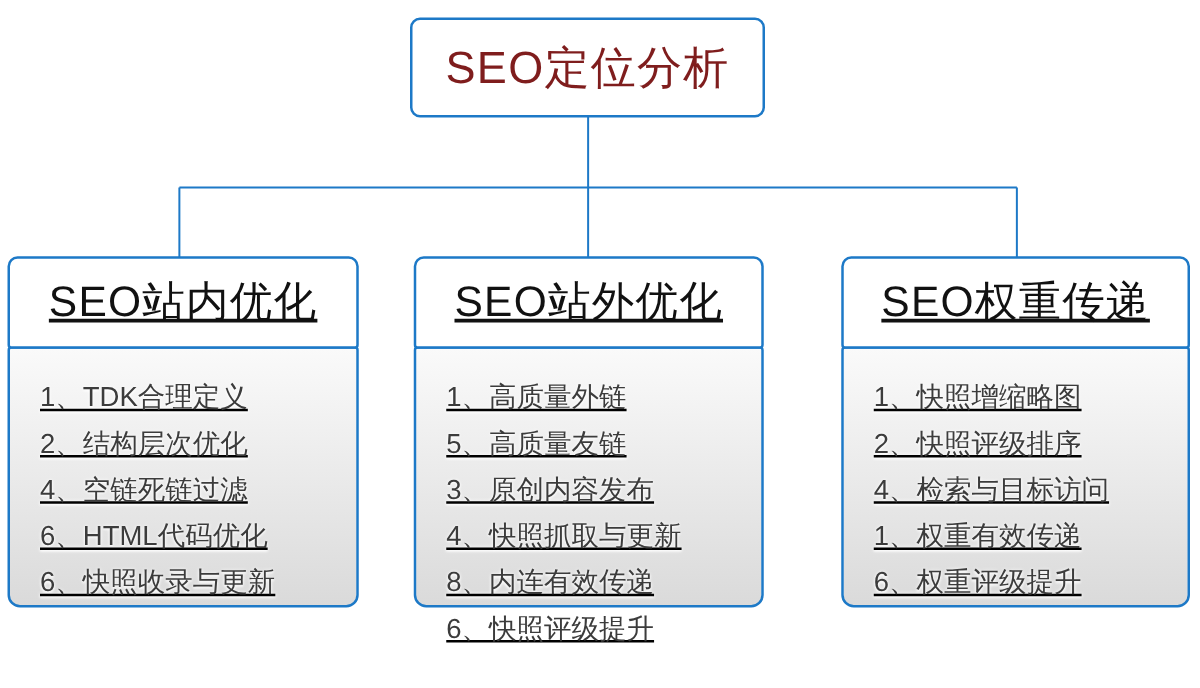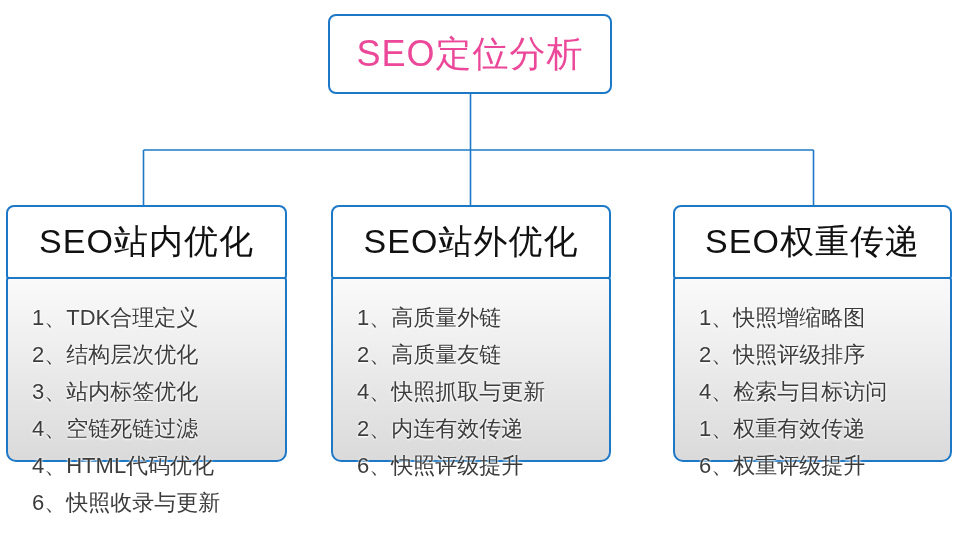--- a/index.html
+++ b/index.html
@@ -28,21 +28,21 @@
     box-sizing: border-box;
     background: #ffffff;
     border: 2px solid #1d79c7;
     border-radius: 8px;
     display: flex;
     align-items: center;
     justify-content: center;
   }
   .root-box .title {
     font-size: 36px;
-    color: #ec4899;
+    color: #7f1d1d;
     letter-spacing: 1px;
     white-space: nowrap;
   }
   .col {
     position: absolute;
     top: 205px;
     width: 281px;
   }
   .col.c1 { left: 6px; }
   .col.c2 { left: 331px; width: 280px; }
@@ -55,31 +55,33 @@
     border-radius: 8px 8px 3px 3px;
     display: flex;
     align-items: center;
     justify-content: center;
     font-size: 34px;
     color: #111111;
     letter-spacing: 1px;
     white-space: nowrap;
     position: relative;
     z-index: 2;
+    text-decoration: underline;
   }
   .list {
     box-sizing: border-box;
     margin-top: -2px;
-    height: 185px;
+    height: 209px;
     background: linear-gradient(180deg, #fafafa 0%, #efefef 35%, #dadada 100%);
     border: 2px solid #1d79c7;
     border-radius: 3px 3px 10px 10px;
     padding: 20px 10px 0 24px;
     position: relative;
     z-index: 1;
+    text-decoration: underline;
   }
   .item {
     font-size: 22px;
     line-height: 37px;
     color: #3c3c3c;
     white-space: nowrap;
     text-shadow: 0 0 3px #ffffff, 0 1px 2px #ffffff;
   }
 </style>
 </head>
@@ -96,34 +98,34 @@
 
   <div class="root-box">
     <span class="title">SEO定位分析</span>
   </div>
 
   <div class="col c1">
     <div class="hdr">SEO站内优化</div>
     <div class="list">
       <div class="item">1、TDK合理定义</div>
       <div class="item">2、结构层次优化</div>
-      <div class="item">3、站内标签优化</div>
       <div class="item">4、空链死链过滤</div>
-      <div class="item">4、HTML代码优化</div>
+      <div class="item">6、HTML代码优化</div>
       <div class="item">6、快照收录与更新</div>
     </div>
   </div>
 
   <div class="col c2">
     <div class="hdr">SEO站外优化</div>
     <div class="list">
       <div class="item">1、高质量外链</div>
-      <div class="item">2、高质量友链</div>
+      <div class="item">5、高质量友链</div>
+      <div class="item">3、原创内容发布</div>
       <div class="item">4、快照抓取与更新</div>
-      <div class="item">2、内连有效传递</div>
+      <div class="item">8、内连有效传递</div>
       <div class="item">6、快照评级提升</div>
     </div>
   </div>
 
   <div class="col c3">
     <div class="hdr">SEO权重传递</div>
     <div class="list">
       <div class="item">1、快照增缩略图</div>
       <div class="item">2、快照评级排序</div>
       <div class="item">4、检索与目标访问</div>

